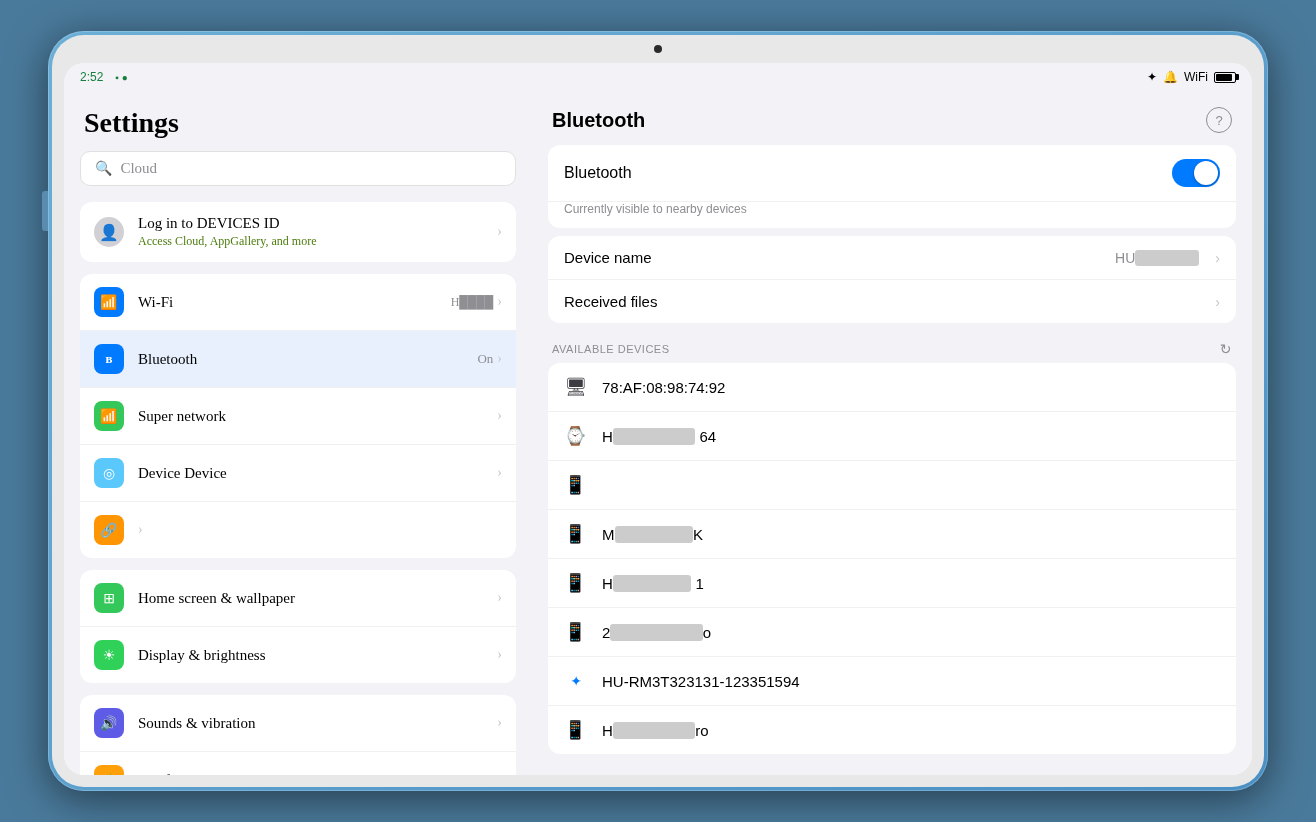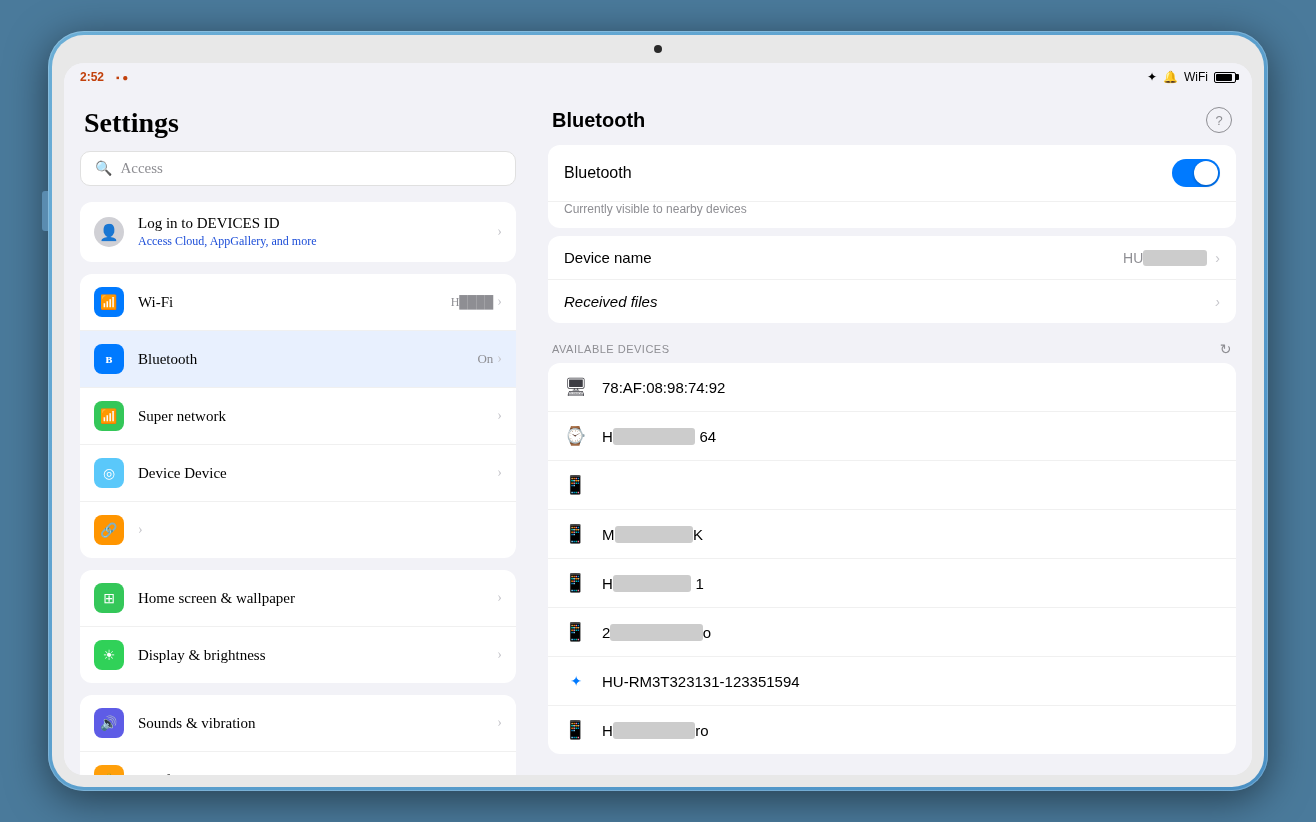--- a/index.html
+++ b/index.html
@@ -76,22 +76,22 @@
       height: 28px;
       background: #f2f2f7;
       display: flex;
       align-items: center;
       justify-content: space-between;
       padding: 0 16px;
       flex-shrink: 0;
     }
     .status-left {
       font-size: 12px;
-      font-weight: 700;
-      color: #c2410c;
+      font-weight: 400;
+      color: #15803d;
       display: flex;
       align-items: center;
       gap: 12px;
     }
     .status-right {
       display: flex;
       align-items: center;
       gap: 6px;
       font-size: 11px;
       color: #000;
@@ -205,21 +205,21 @@
     .item-text {
       flex: 1;
     }
     .item-label {
       font-size: 15px;
       color: #000;
       font-weight: 400;
     }
     .item-sublabel {
       font-size: 12px;
-      color: #1d4ed8;
+      color: #4d7c0f;
       margin-top: 2px;
     }
     .item-right {
       display: flex;
       align-items: center;
       gap: 4px;
       color: #8e8e93;
       font-size: 13px;
     }
     .chevron {
@@ -336,31 +336,31 @@
       margin-bottom: 8px;
       overflow: hidden;
     }
     .bt-row {
       display: flex;
       align-items: center;
       justify-content: space-between;
       padding: 13px 16px;
       border-bottom: 1px solid #f0f0f0;
     }
-    .bt-row:last-child { border-bottom: none; font-style: italic; }
+    .bt-row:last-child { border-bottom: none; }
     .bt-row-label {
       font-size: 15px;
       color: #000;
     }
     .bt-row-value {
       font-size: 14px;
       color: #8e8e93;
       display: flex;
       align-items: center;
-      gap: 8px;
+      gap: 16px;
     }
 
     
     .available-header {
       padding: 10px 4px 6px 4px;
       font-size: 11px;
       color: #8e8e93;
       text-transform: uppercase;
       letter-spacing: 0.5px;
       display: flex;
@@ -433,21 +433,21 @@
         </div>
       </div>
 
       <div class="content">
 
         <div class="settings-panel">
           <div class="settings-title">Settings</div>
 
           <div class="search-bar">
             <span class="search-icon-wrap">🔍</span>
-            <span class="search-text">Access</span>
+            <span class="search-text">Cloud</span>
           </div>
 
           <div class="settings-group">
             <div class="settings-item">
               <div class="avatar-icon">👤</div>
               <div class="item-text">
                 <div class="item-label">Log in to DEVICES ID</div>
                 <div class="item-sublabel">Access Cloud, AppGallery, and more</div>
               </div>
               <span class="chevron">›</span>

